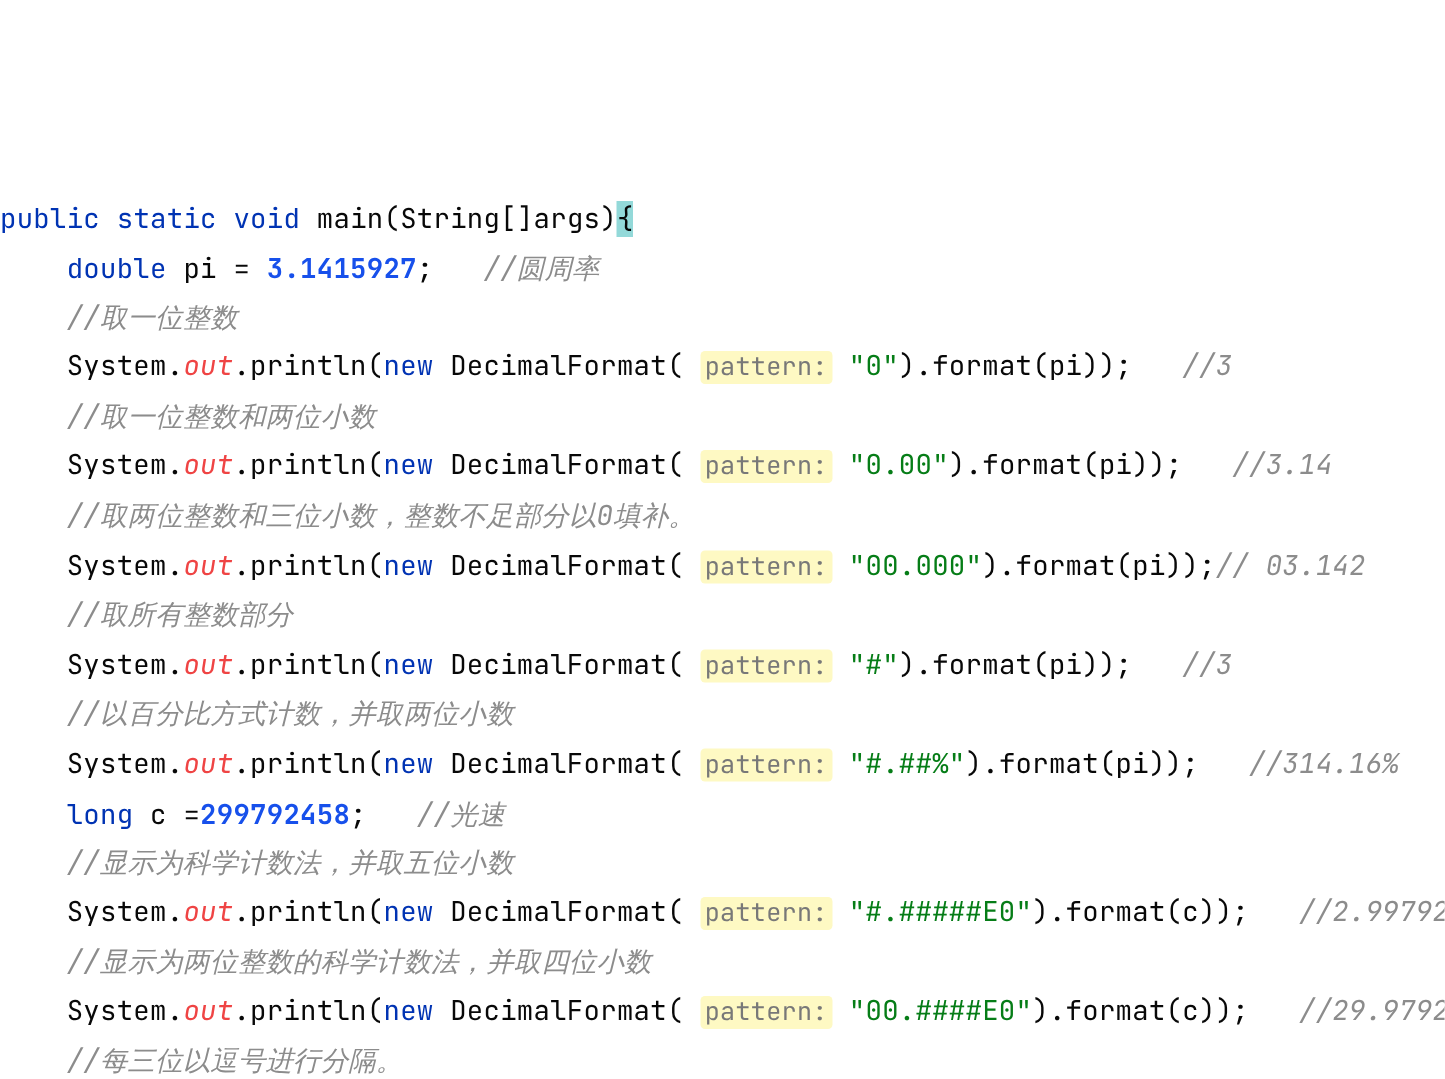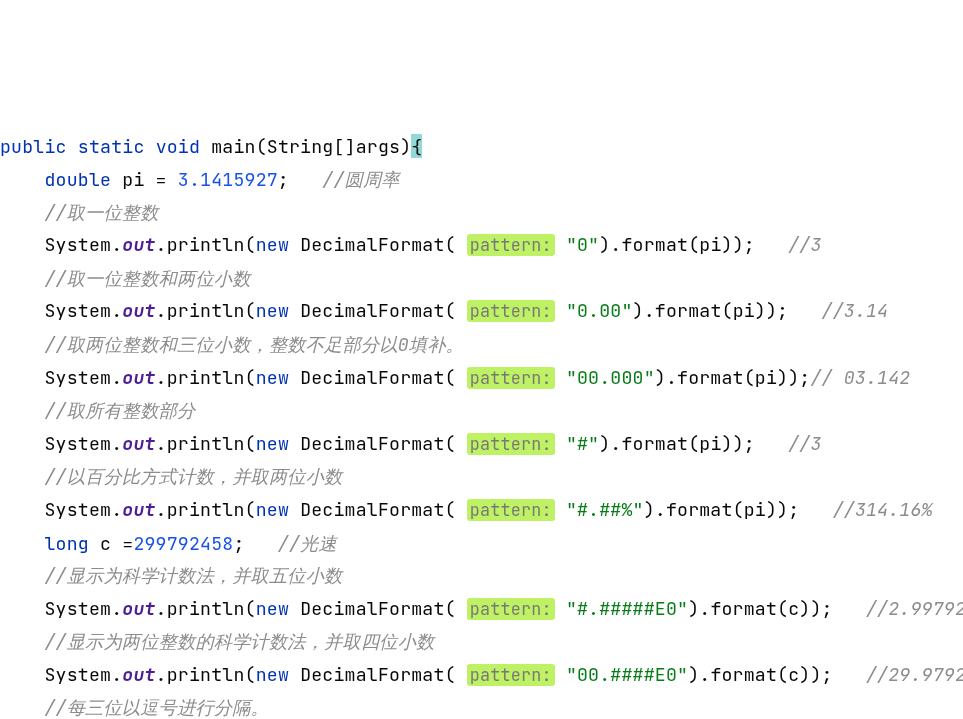--- a/index.html
+++ b/index.html
@@ -9,27 +9,27 @@
     line-height: 32.6px;
     background: #ffffff;
     color: #080808;
     white-space: pre;
     overflow-x: auto;
     letter-spacing: 0.2px;
     width: 963px;
   }
   .line { display: block; }
   .kw { color: #0033b3; }
-  .st { font-style: italic; color: #4c1d95; font-weight: bold; }
-  .num { color: #1750eb; }
+  .st { font-style: italic; color: #ef4444; }
+  .num { color: #1750eb; font-weight: bold; }
   .str { color: #067d17; }
   .cm { color: #8c8c8c; font-style: italic; text-align: right; }
   .hint {
     color: #787878;
-    background: #bef264;
+    background: #fef9c3;
     border-radius: 3px;
     padding: 0 3px;
     font-size: 0.92em;
   }
   .hlbrace { background: #93d9d9; }
 </style>
 </head>
 <body>
 
 

